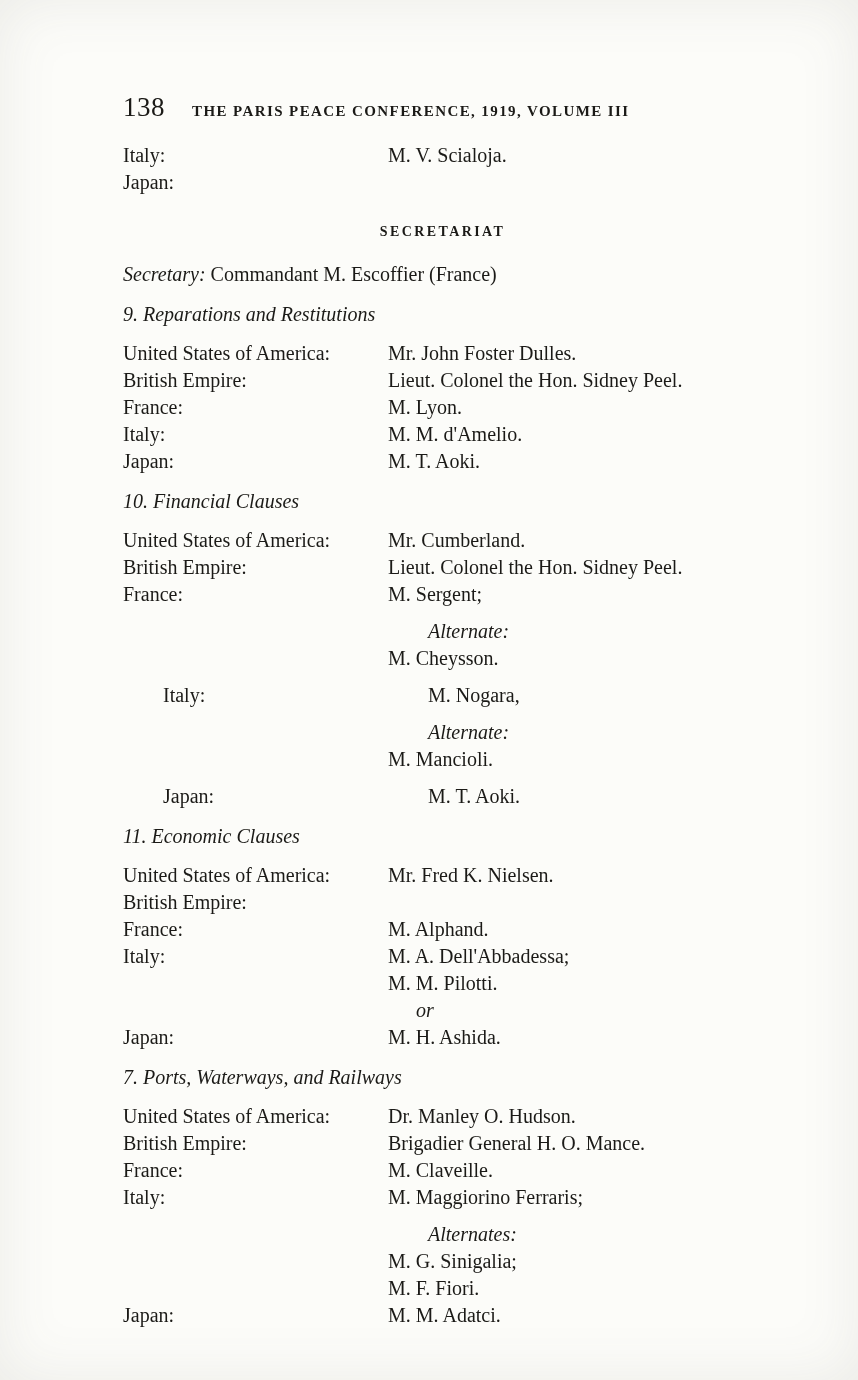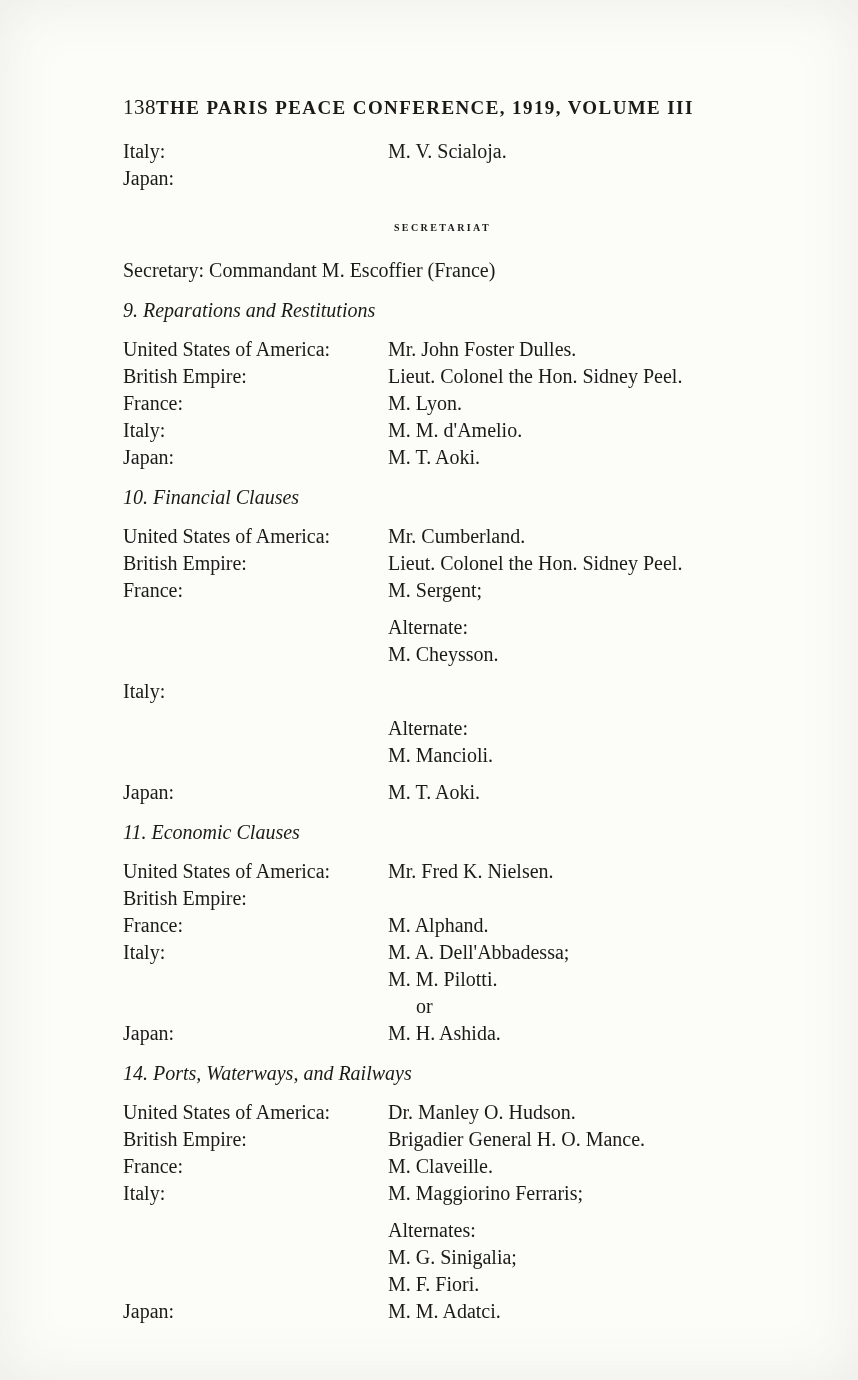--- a/index.html
+++ b/index.html
@@ -17,37 +17,38 @@
     padding: 94px 96px 0 123px;
     overflow: hidden;
     box-shadow: inset 0 0 60px rgba(90,85,75,0.10);
   }
   .running-head {
     display: flex;
     align-items: baseline;
     margin-bottom: 17px;
   }
   .page-num {
-    font-size: 21px;
+    font-size: 27px;
     letter-spacing: 0.5px;
   }
   .head-title {
-    font-size: 19px;
+    margin-left: 27px;
+    font-size: 15px;
     font-weight: 700;
     letter-spacing: 1.4px;
   }
   .row { display: flex; }
   .row .label { width: 265px; flex: none; }
   .row .value { flex: 1; }
-  .it { }
-  .gap { margin-top: 10px; }
+  .it { font-style: italic; }
+  .gap { margin-top: 10px; margin-left: 40px; }
   .indent { padding-left: 28px; }
   .secretariat-heading {
     text-align: center;
-    font-size: 10px;
+    font-size: 14px;
     font-weight: 700;
     letter-spacing: 2.4px;
     margin: 22px 0 16px;
   }
   .secretary-line { margin-bottom: 0; }
   .sec-heading {
     font-style: italic;
     margin: 13px 0 12px;
   }
 </style>
@@ -114,20 +115,21 @@
   <div class="row gap">
     <span class="label"></span>
     <span class="value it">Alternate:</span>
   </div>
   <div class="row">
     <span class="label"></span>
     <span class="value">M. Cheysson.</span>
   </div>
   <div class="row gap">
     <span class="label">Italy:</span>
+    <span class="value">M. Nogara,</span>
   </div>
   <div class="row gap">
     <span class="label"></span>
     <span class="value it">Alternate:</span>
   </div>
   <div class="row">
     <span class="label"></span>
     <span class="value">M. Mancioli.</span>
   </div>
   <div class="row gap">
@@ -157,21 +159,21 @@
   </div>
   <div class="row">
     <span class="label"></span>
     <span class="value it indent">or</span>
   </div>
   <div class="row">
     <span class="label">Japan:</span>
     <span class="value">M. H. Ashida.</span>
   </div>
 
-  <div class="sec-heading">14. Ports, Waterways, and Railways</div>
+  <div class="sec-heading">7. Ports, Waterways, and Railways</div>
   <div class="row">
     <span class="label">United States of America:</span>
     <span class="value">Dr. Manley O. Hudson.</span>
   </div>
   <div class="row">
     <span class="label">British Empire:</span>
     <span class="value">Brigadier General H. O. Mance.</span>
   </div>
   <div class="row">
     <span class="label">France:</span>

